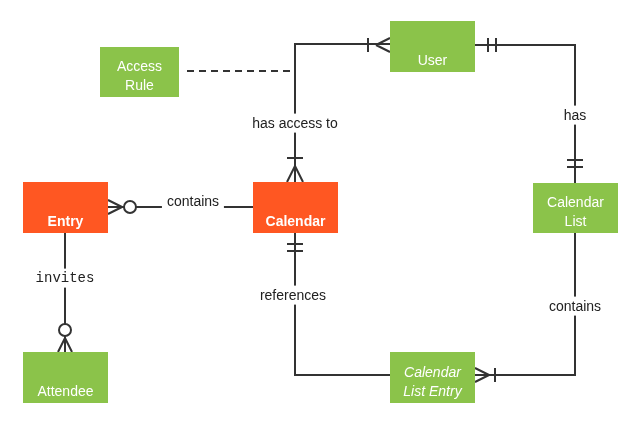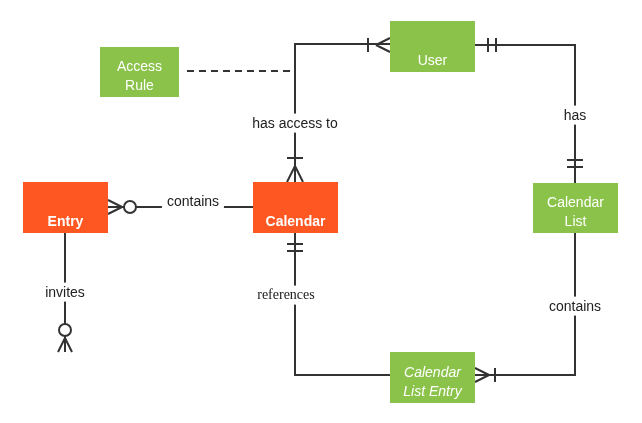--- a/index.html
+++ b/index.html
@@ -105,23 +105,23 @@
     </g>
 
     <g>
       <path class="dashed" d="M187 71 H295"></path>
     </g>
   </svg>
 
   <div class="rel-label" style="left:193px; top:190px;">contains</div>
   <div class="rel-label" style="left:295px; top:112px;">has access to</div>
   <div class="rel-label" style="left:575px; top:104px;">has</div>
-  <div class="rel-label" style="left:286px; top:284px;font-family:Liberation Serif, serif;">references</div>
+  <div class="rel-label" style="left:293px; top:284px;">references</div>
   <div class="rel-label" style="left:575px; top:295px;">contains</div>
-  <div class="rel-label" style="left:65px; top:281px;">invites</div>
+  <div class="rel-label" style="left:65px; top:267px;font-family:Liberation Mono, monospace;">invites</div>
 
   <div class="entity entity--secondary" style="left: 100px; top: 47px; width: 79px; height: 50px; background: rgb(139, 195, 74);">
     <span>Access Rule</span>
   </div>
 
   <div class="entity entity--secondary" style="left: 390px; top: 21px; width: 85px; height: 51px; background: rgb(139, 195, 74);">
     <span>User</span>
   </div>
 
   <div class="entity entity--primary" style="left: 23px; top: 182px; width: 85px; height: 51px; background: rgb(255, 87, 34);">
@@ -133,14 +133,17 @@
   </div>
 
   <div class="entity entity--primary" style="left: 253px; top: 182px; width: 85px; height: 51px; background: rgb(255, 87, 34);">
     <span>Calendar</span>
   </div>
 
   <div class="entity entity--secondary" style="left: 390px; top: 352px; width: 85px; height: 51px; background: rgb(139, 195, 74); font-style: italic;">
     <span>Calendar List Entry</span>
   </div>
 
+  <div class="entity entity--secondary" style="left: 23px; top: 352px; width: 85px; height: 51px; background: rgb(139, 195, 74);">
+    <span>Attendee</span>
+  </div>
 
 </div>
 
 </body></html>

